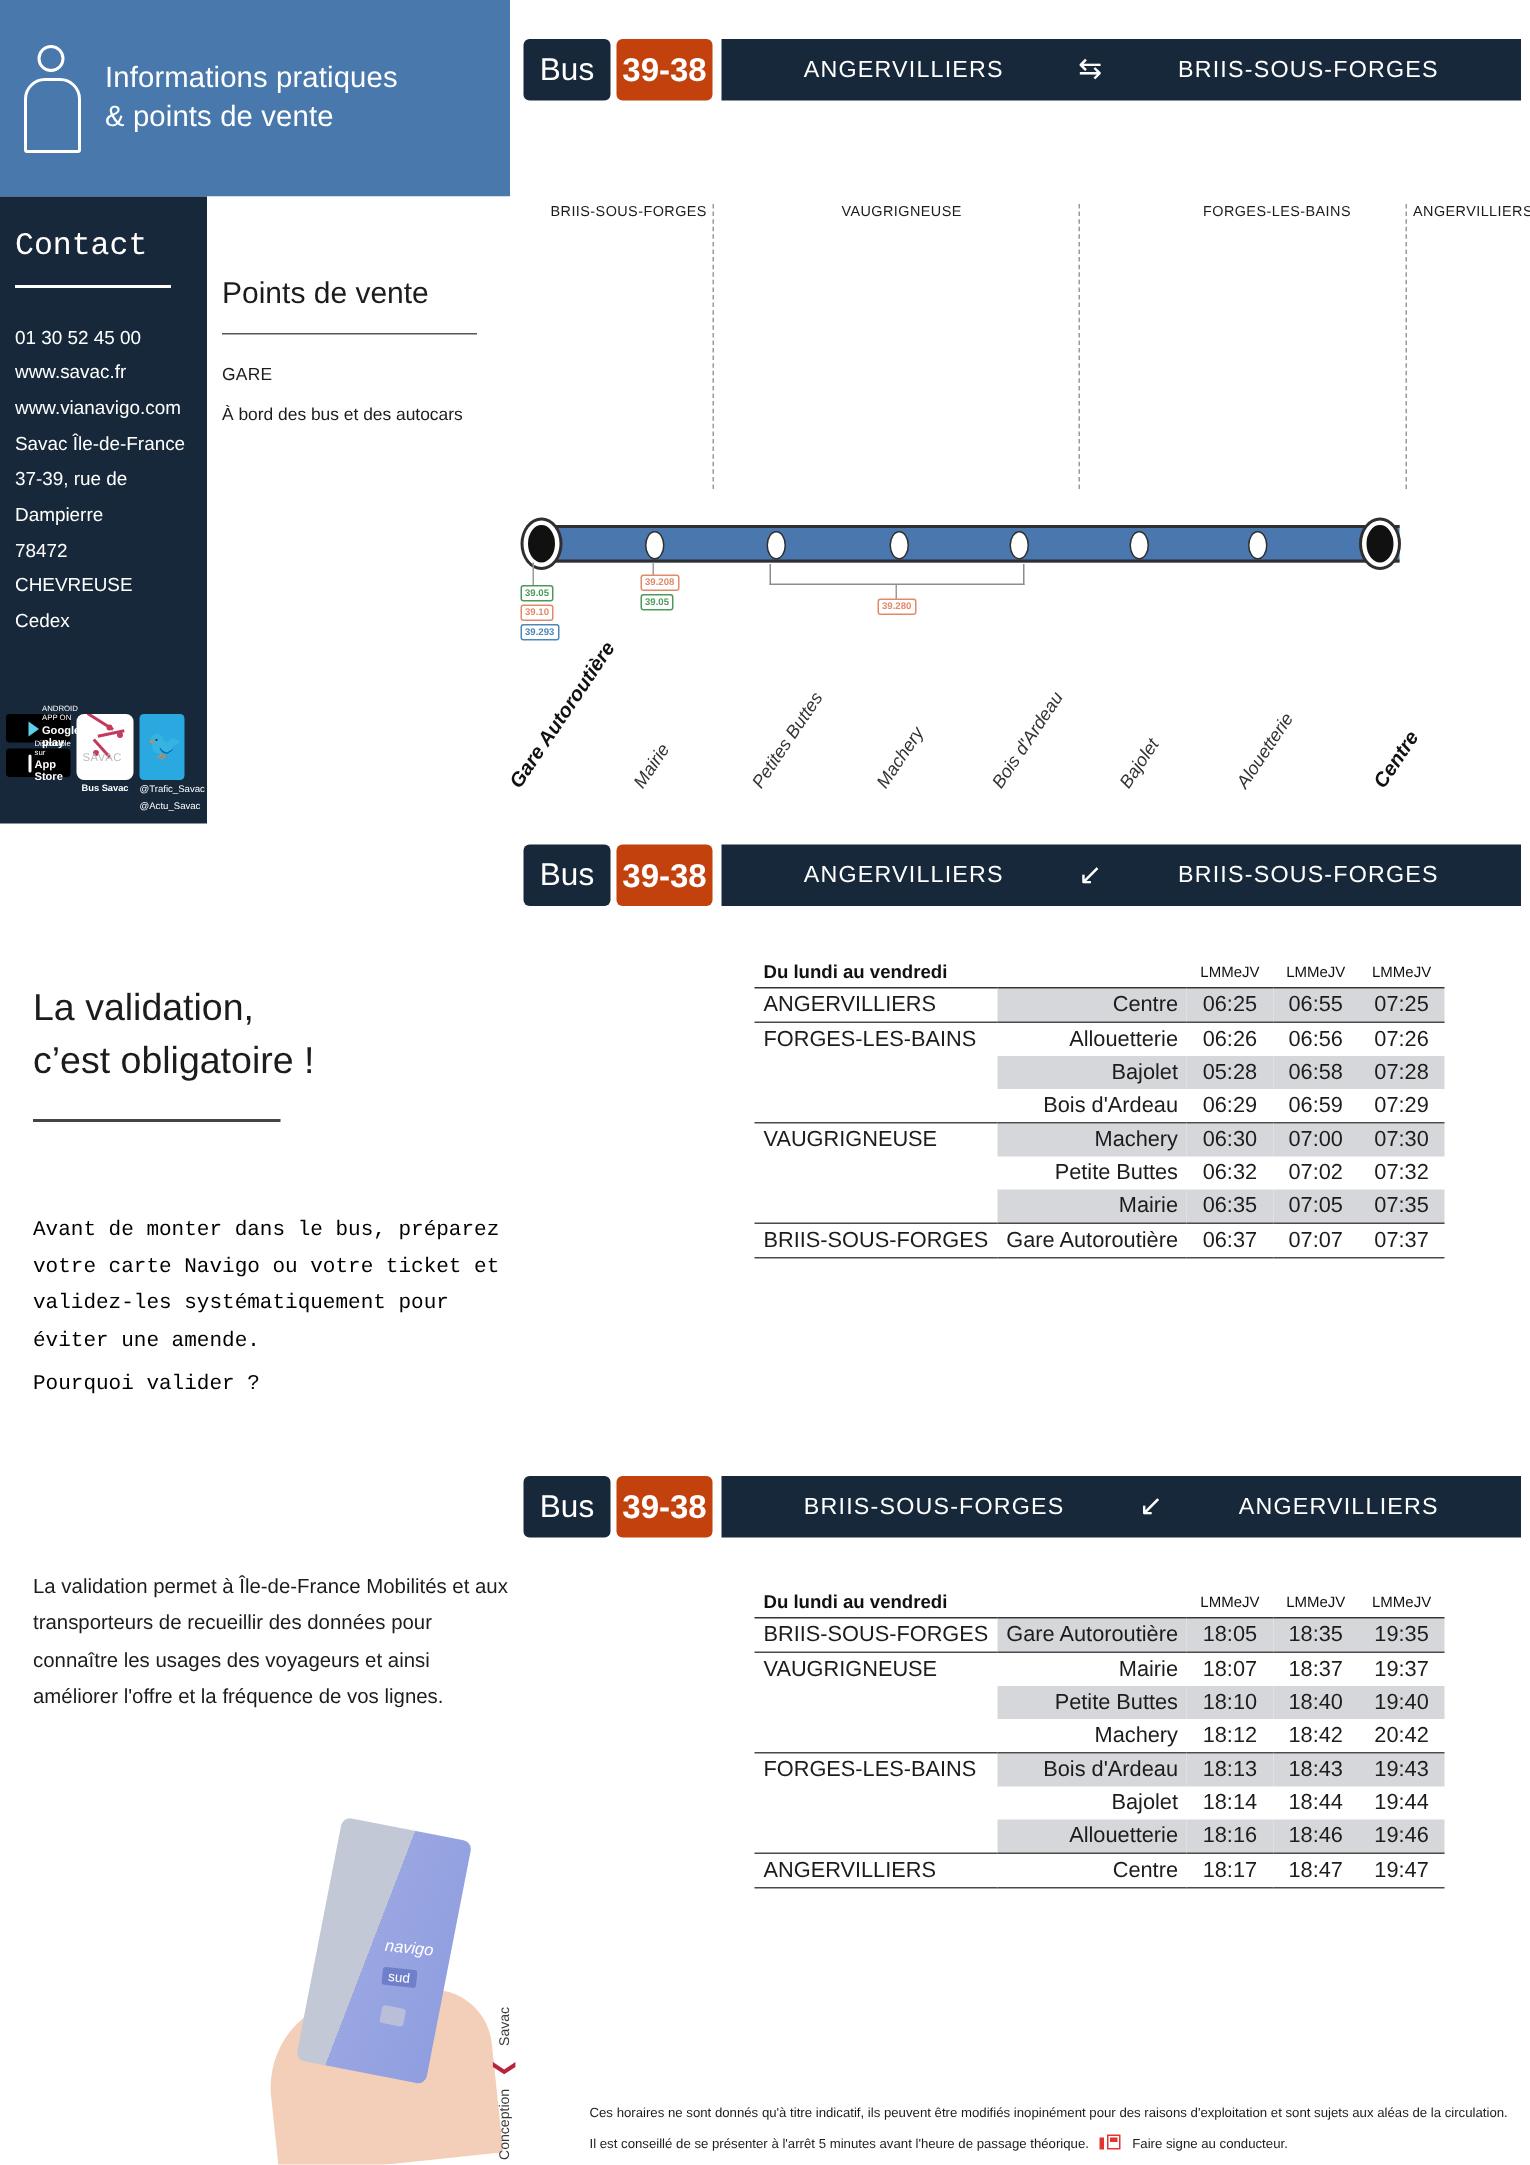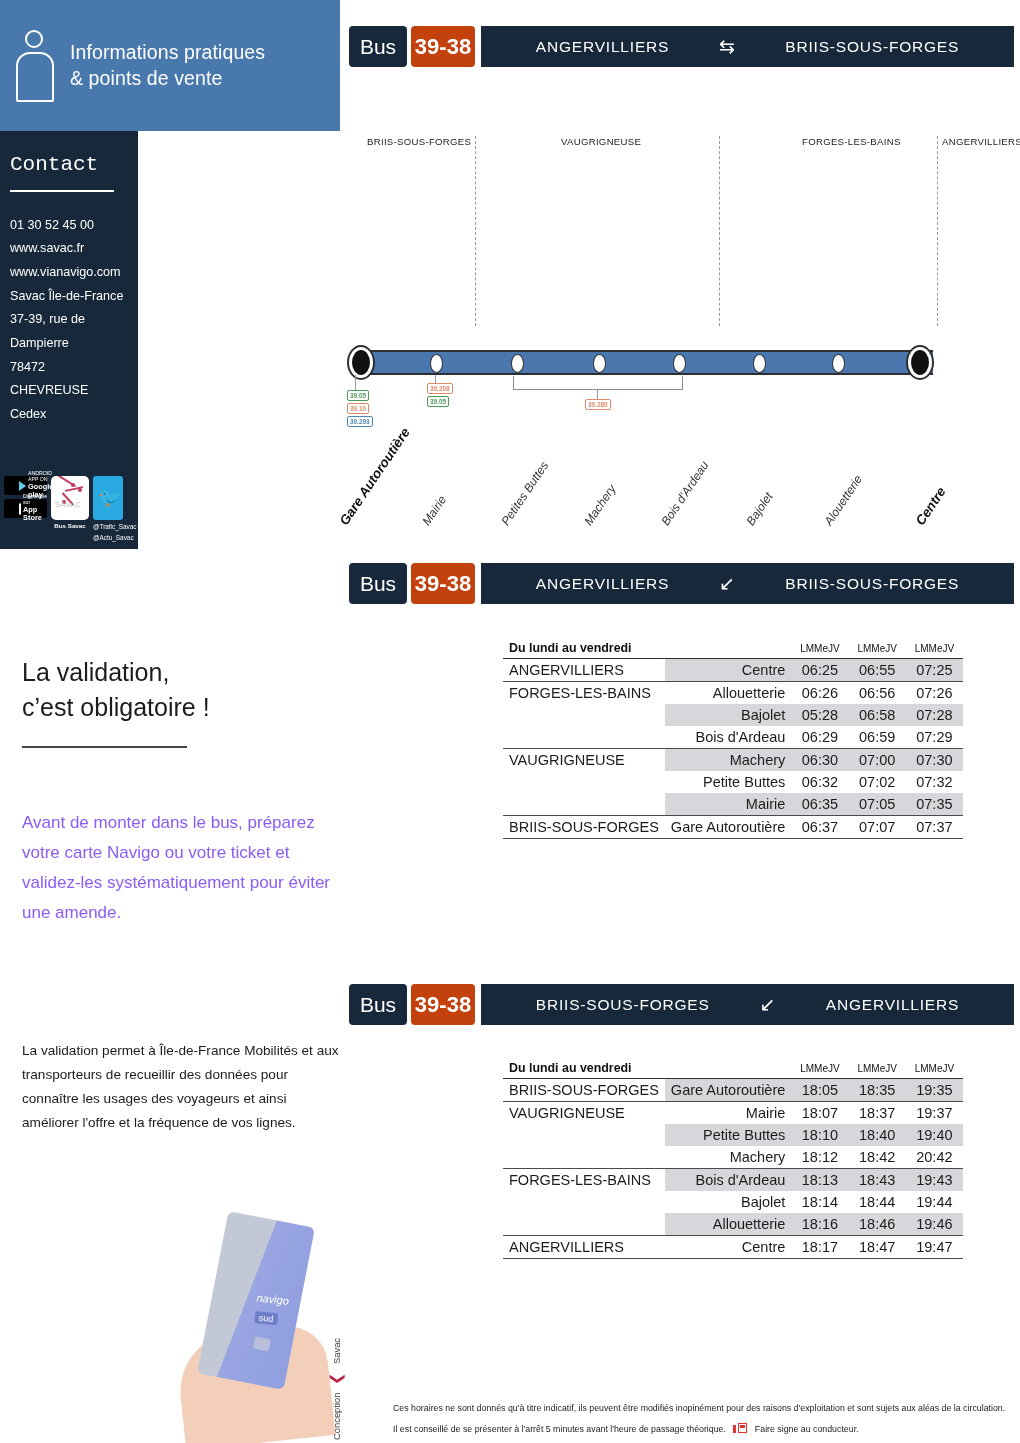--- a/index.html
+++ b/index.html
@@ -65,21 +65,21 @@
 
   .pdv-box { position: absolute; left: 138px; top: 131px; width: 202px; height: 418px; background:#fff; padding: 54px 10px 0 10px; }
   .pdv-h { font-size: 20px; color: #1c1c1c; margin-bottom: 14px; }
   .rule-d { width: 170px; height: 1.3px; background: #555; margin-bottom: 20px; }
   .pdv-sub { font-size: 11.6px; color: #1c1c1c; margin-bottom: 14px; letter-spacing:.2px; }
   .pdv-txt { font-size: 11.6px; color: #1c1c1c; }
 
   .valid-box { position: absolute; left: 0; top: 655px; width: 340px; }
   .valid-title { font-size: 25px; color: #1c1c1c; line-height: 1.38; padding-left: 22px; }
   .rule-v { width: 165px; height: 1.6px; background: #444; margin: 22px 0 0 22px; }
-  .valid-p { font-size: 17px; color: #8b5cf6; line-height: 1.78; padding-left: 22px; margin-top: 60px; }
+  .valid-p { font-size: 14px; color: #000000; line-height: 1.78; padding-left: 22px; margin-top: 60px; font-family: Liberation Mono, monospace; }
   .valid-p2 { font-size: 13.6px; color: #1c1c1c; line-height: 1.78; padding-left: 22px; margin-top: 110px; }
 
   .navigo-card {
     position: absolute; left: 212px; top: 1218px; width: 88px; height: 165px;
     background: linear-gradient(100deg,#c3c8d6 0%,#c3c8d6 42%,#9aa6e2 42%,#8f9ee0 100%);
     transform: rotate(11deg); border-radius: 6px; overflow: hidden;
   }
   .navigo-card .nv-logo { position: absolute; left: 44px; top: 72px; color:#fff; font-size: 11px; transform: rotate(-5deg); font-style: italic; }
   .navigo-card .nv-sub { position: absolute; left: 46px; top: 92px; background:#6f7fc9; color:#fff; font-size: 9px; padding: 1px 4px; border-radius:2px; transform: rotate(-5deg); }
   .navigo-card .nv-chip { position:absolute; left: 50px; top: 118px; width: 16px; height: 12px; background:#b9bfd8; border-radius:2px; }
@@ -217,28 +217,35 @@
             <span class="bird">🐦</span>
           </div>
         <div class="tw-cap">
           <div>@Trafic_Savac</div>
           <div>@Actu_Savac</div>
         </div>
       </div>
     </div>
   </div>
 
+  <div class="pdv-box">
+    <div class="pdv-h">Points de vente</div>
+    <div class="rule-d"></div>
+    <div class="pdv-sub">GARE</div>
+    <div class="pdv-txt">À bord des bus et des autocars</div>
+  </div>
 
   <div class="valid-box">
     <div class="valid-title">
       <div>La validation,</div>
       <div>c’est obligatoire !</div>
     </div>
     <div class="rule-v"></div>
     <div class="valid-p">Avant de monter dans le bus, préparez votre carte Navigo ou votre ticket et validez-les systématiquement pour éviter une amende.</div>
+    <div class="valid-p" style="margin-top:4px;">Pourquoi valider ?</div>
     <div class="valid-p2">La validation permet à Île-de-France Mobilités et aux transporteurs de recueillir des données pour connaître les usages des voyageurs et ainsi améliorer l'offre et la fréquence de vos lignes.</div>
   </div>
 
   <div class="hand"></div>
   <div class="navigo-card">
     <span class="nv-logo">navigo</span>
     <span class="nv-sub">sud</span>
     <span class="nv-chip"></span>
   </div>
   <div class="conception">

